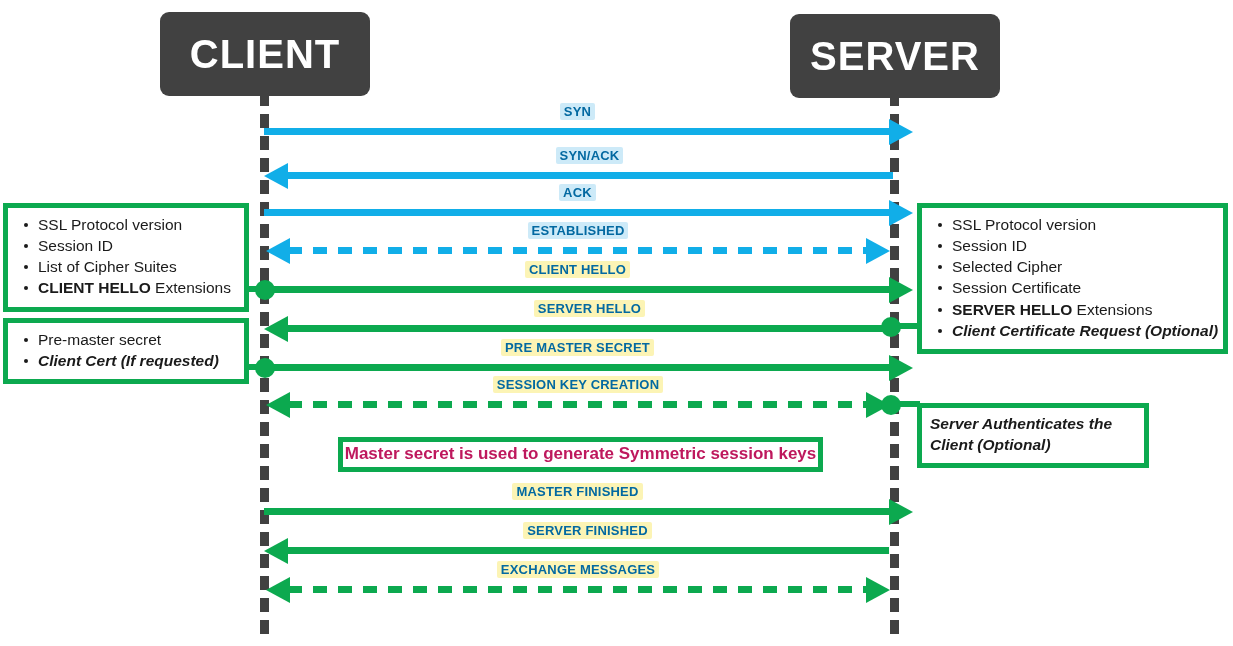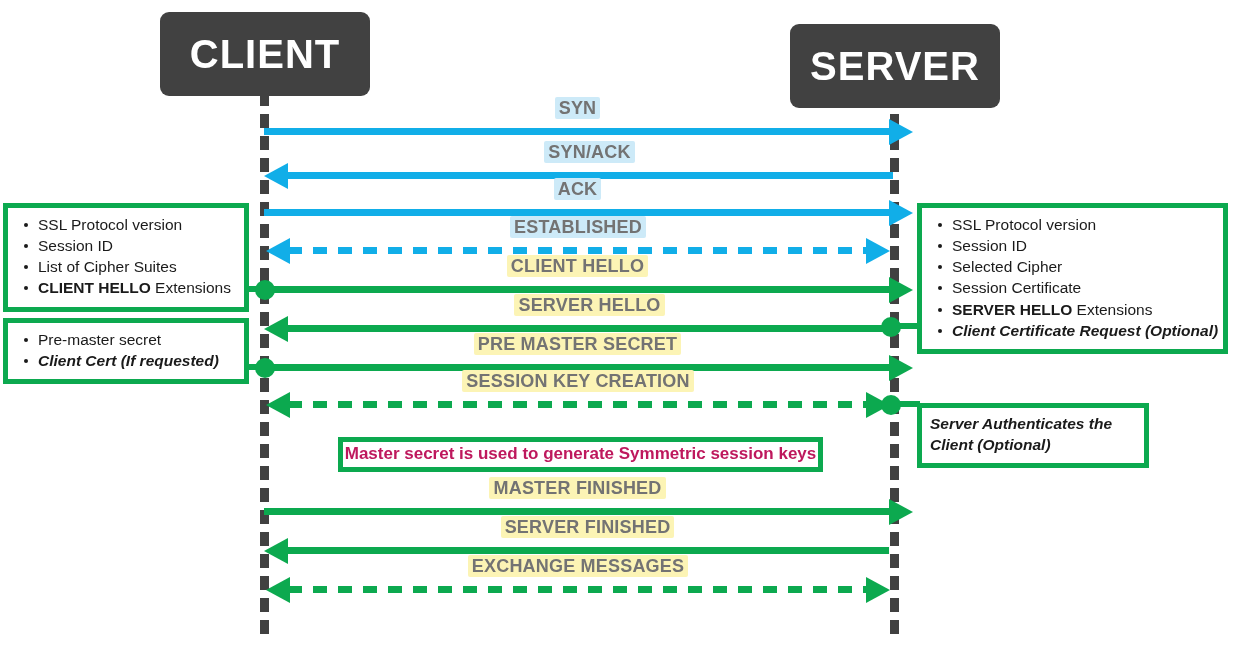--- a/index.html
+++ b/index.html
@@ -7,21 +7,21 @@
   #stage{position:absolute;left:0;top:0;width:1233px;height:646px;}
 
   
   .actor{
     position:absolute;background:#414141;border-radius:9px;
     display:flex;align-items:center;justify-content:center;
     color:#ffffff;font-weight:bold;letter-spacing:1px;text-align:center;
   }
   .actor-label{font-size:40px;line-height:1;color:#ffffff;}
   #actor-client{left:160px;top:12px;width:210px;height:84px;}
-  #actor-server{left:790px;top:24px;width:210px;height:84px;}
+  #actor-server{left:790px;top:14px;width:210px;height:84px;}
 
   
   .lifeline{
     position:absolute;width:9px;top:92px;height:545px;
     background-image:linear-gradient(#414141 62%, rgba(0,0,0,0) 0%);
     background-size:9px 22px;background-repeat:repeat-y;
   }
   #lifeline-client{left:260px;}
   #lifeline-server{left:890px;}
 
@@ -37,21 +37,21 @@
     height:8px;
   }
   .arrowhead{
     position:absolute;top:-9.5px;width:0;height:0;
     border-top:13px solid transparent;border-bottom:13px solid transparent;
   }
   .arrowhead.right{right:-22px;border-left:24px solid currentColor;}
   .arrowhead.left{left:-22px;border-right:24px solid currentColor;}
   .msg .caption{
     position:absolute;bottom:9px;width:100%;text-align:center;
-    font-size:18px;font-weight:bold;color:#737373;
+    font-size:13px;font-weight:bold;color:#0369a1;
     white-space:nowrap;letter-spacing:.2px;
   }
   .msg .caption span{padding:1px 4px;border-radius:2px;}
   .msg.blue{color:#11AEE8;}
   .msg.green{color:#0CA94F;}
   .msg.blue .caption span{background:#CDEAF8;}
   .msg.green .caption span{background:#FCF4B5;}
 
   
   .dot{position:absolute;width:20px;height:20px;border-radius:50%;background:#0CA94F;}

